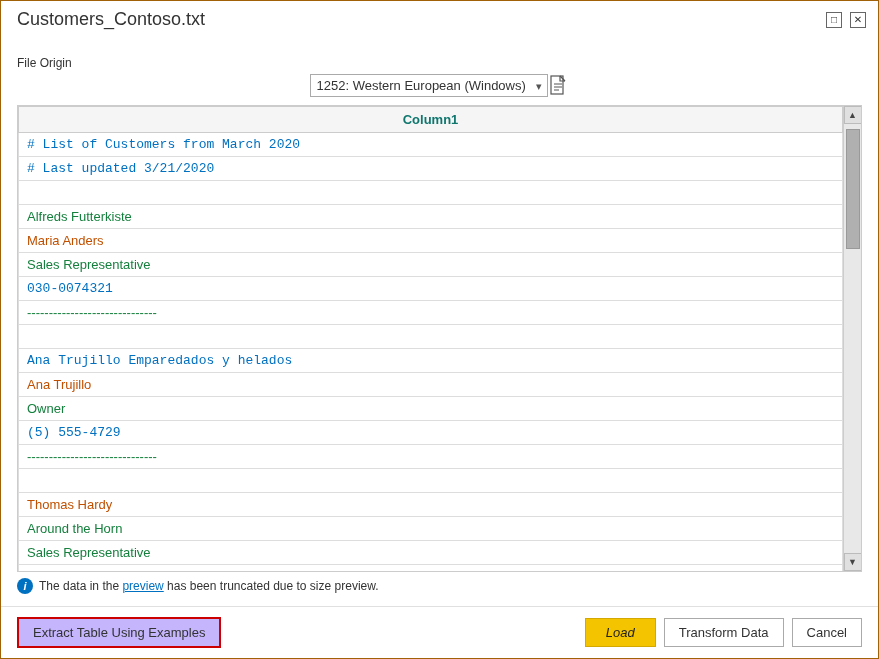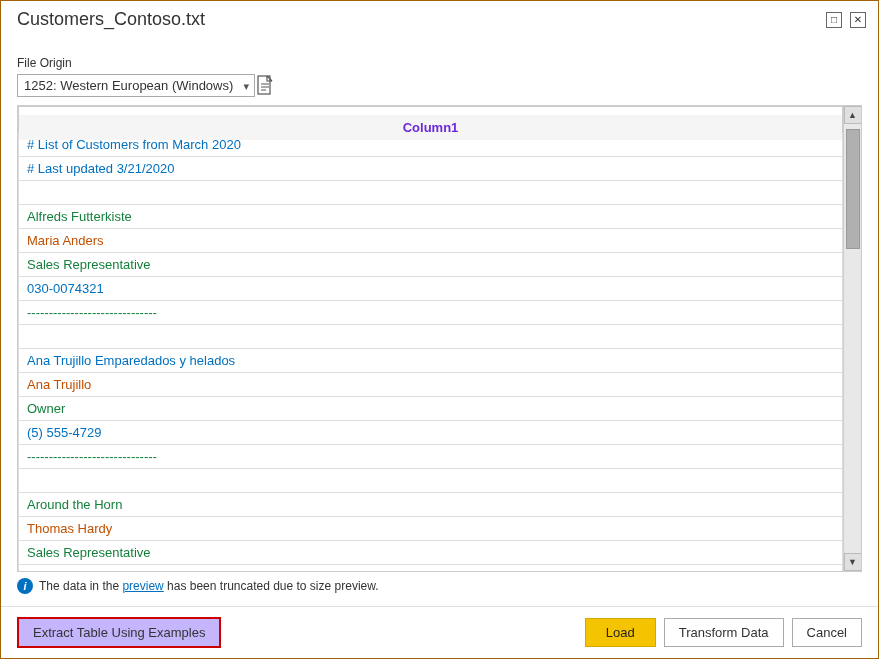--- a/index.html
+++ b/index.html
@@ -58,21 +58,21 @@
     }
     .file-origin-label {
       font-size: 12px;
       color: #333;
       margin-bottom: 4px;
       margin-top: 14px;
     }
     .origin-row {
       display: flex;
       align-items: center;
-      justify-content: flex-start;
+      justify-content: center;
       margin-bottom: 8px;
     }
     .origin-select {
       border: 1px solid #aaa;
       background: #fff;
       padding: 3px 20px 3px 6px;
       font-size: 13px;
       color: #333;
       appearance: none;
       -webkit-appearance: none;
@@ -120,34 +120,35 @@
       width: 100%;
       border-collapse: collapse;
     }
     .data-table thead th {
       background: #f5f5f5;
       border: 1px solid #ccc;
       padding: 5px 8px;
       text-align: center;
       font-weight: 600;
       font-size: 13px;
-      color: #6d28d9;
+      color: #0f766e;
       position: sticky;
-      top: 8px;
+      top: 0;
       z-index: 2;
     }
     .data-table tbody td {
       border: 1px solid #ddd;
       padding: 3px 8px;
       font-size: 13px;
       color: #15803d;
       height: 24px;
     }
     .data-table tbody td.blue-text {
       color: #0070c0;
+      font-family: Liberation Mono, monospace;
     }
     .data-table tbody td.orange-text {
       color: #c05000;
     }
     .scrollbar-area {
       width: 18px;
       background: #f0f0f0;
       border-left: 1px solid #ccc;
       display: flex;
       flex-direction: column;
@@ -231,20 +232,21 @@
     }
     .load-btn {
       background: #f5c400;
       border: 1px solid #d4a800;
       padding: 6px 20px;
       font-size: 13px;
       color: #222;
       cursor: pointer;
       font-weight: 500;
       font-family: 'Segoe UI', Arial, sans-serif;
+      font-style: italic;
     }
     .transform-btn, .cancel-btn {
       background: #fff;
       border: 1px solid #aaa;
       padding: 6px 14px;
       font-size: 13px;
       color: #333;
       cursor: pointer;
       font-family: 'Segoe UI', Arial, sans-serif;
     }
@@ -331,24 +333,24 @@
               <tr>
                 <td class="blue-text">(5) 555-4729</td>
               </tr>
               <tr>
                 <td>------------------------------</td>
               </tr>
               <tr>
                 <td></td>
               </tr>
               <tr>
+                <td class="orange-text">Thomas Hardy</td>
+              </tr>
+              <tr>
                 <td>Around the Horn</td>
-              </tr>
-              <tr>
-                <td class="orange-text">Thomas Hardy</td>
               </tr>
               <tr>
                 <td>Sales Representative</td>
               </tr>
               <tr>
                 <td class="blue-text">(171) 555-7788</td>
               </tr>
             </tbody>
         </table>
       </div>

